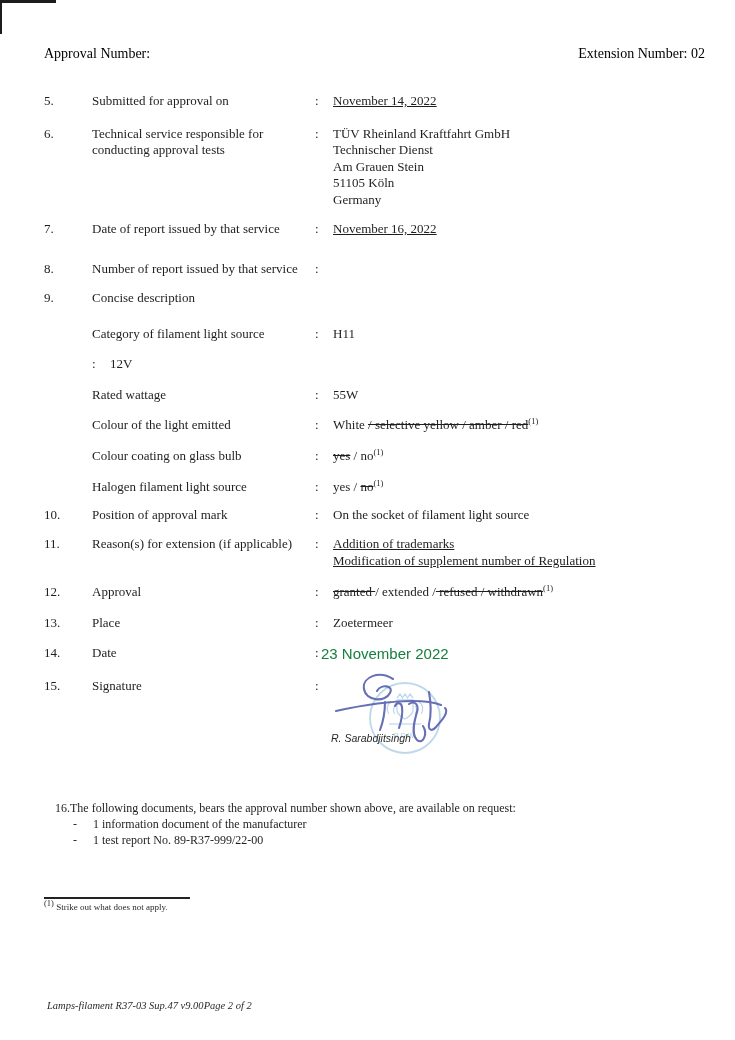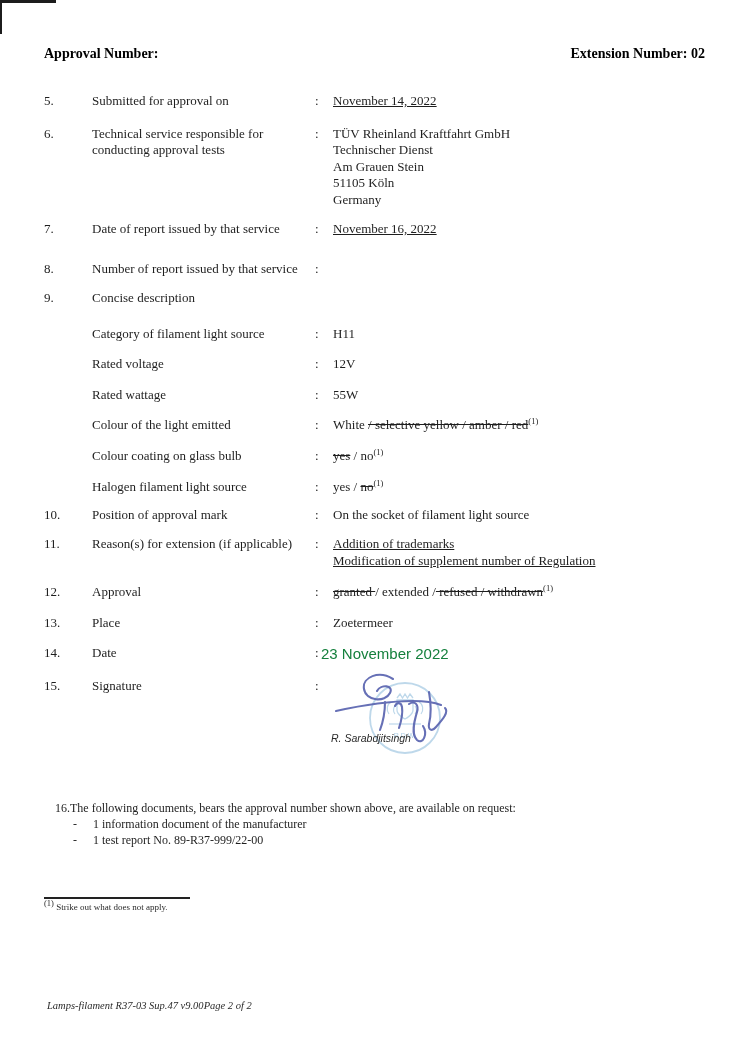--- a/index.html
+++ b/index.html
@@ -3,21 +3,21 @@
 <meta charset="utf-8">
 <style>
   html,body { margin:0; padding:0; background:#ffffff; }
   .page {
     position:relative; width:735px; height:1040px; background:#ffffff;
     font-family:"Liberation Serif", serif; color:#1e1e1e; overflow:hidden;
   }
   .artifact-top { position:absolute; top:0; left:0; width:56px; height:3px; background:#1c1c1c; }
   .artifact-left { position:absolute; top:0; left:0; width:2px; height:34px; background:#1c1c1c; }
   .content { padding:46px 30px 0 44px; }
-  .hdr { display:flex; justify-content:space-between; font-weight:bold; font-size:14px; color:#000; margin-bottom:31px; }
+  .hdr { display:flex; justify-content:space-between; font-weight:normal; font-size:14px; color:#000; margin-bottom:31px; }
   .row { display:flex; font-size:13px; line-height:16.5px; }
   .col-num { width:48px; flex-shrink:0; }
   .col-label { width:223px; flex-shrink:0; }
   .nw { white-space:nowrap; }
   .col-colon { width:18px; flex-shrink:0; }
   .col-value { flex:1; }
   .u { text-decoration:underline; }
   .st { text-decoration:line-through; }
   .sup { font-size:8.5px; vertical-align:super; line-height:0; }
   .mb16 { margin-bottom:16px; } .mb13 { margin-bottom:13px; } .mb23 { margin-bottom:23px; }
@@ -96,21 +96,20 @@
 
     <div class="row mb14">
       <div class="col-num"></div>
       <div class="col-label nw">Category of filament light source</div>
       <div class="col-colon">:</div>
       <div class="col-value">H11</div>
     </div>
 
     <div class="row mb14">
       <div class="col-num"></div>
-      <div class="col-label nw">Rated voltage</div>
       <div class="col-colon">:</div>
       <div class="col-value">12V</div>
     </div>
 
     <div class="row mb14">
       <div class="col-num"></div>
       <div class="col-label nw">Rated wattage</div>
       <div class="col-colon">:</div>
       <div class="col-value">55W</div>
     </div>

